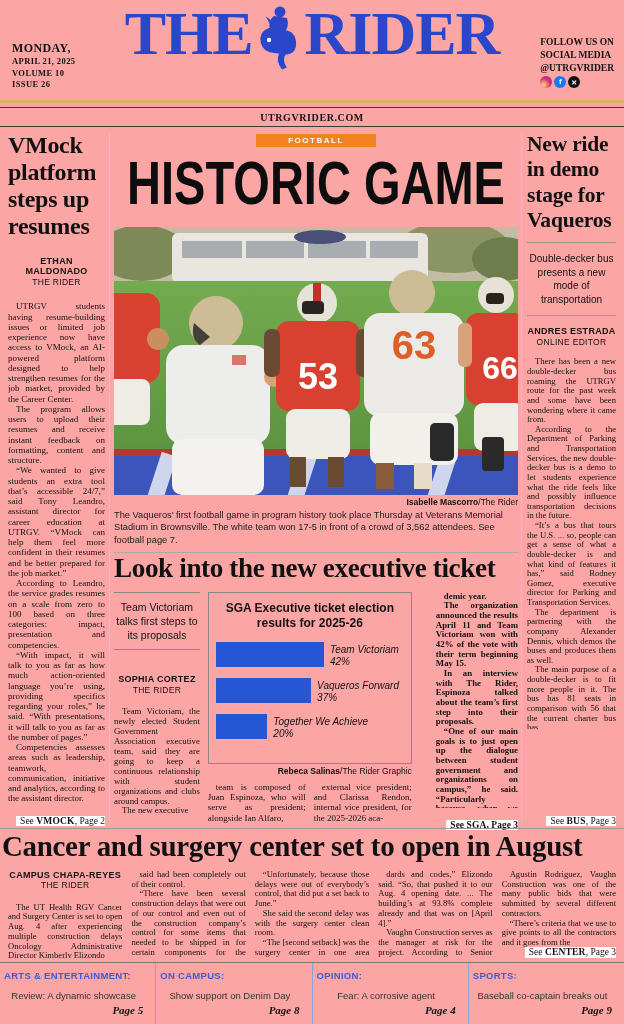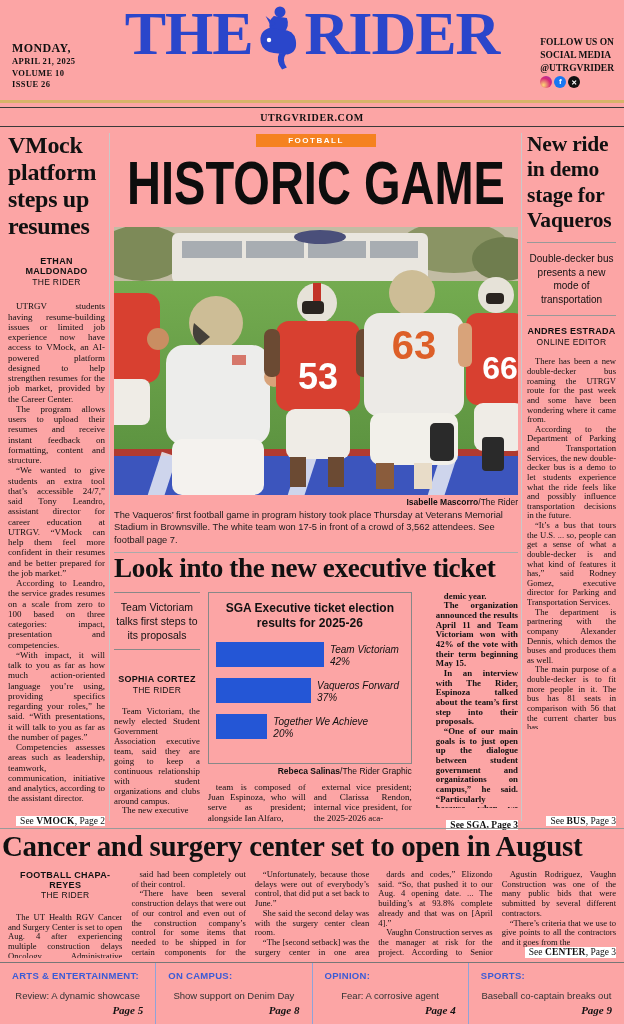--- a/index.html
+++ b/index.html
@@ -103,21 +103,21 @@
     transform:scaleX(.965); transform-origin:left; padding-left:2px;}
   .bcols{display:flex; gap:9px; padding:0 8px; margin-top:7px;}
   .bcol{flex:1; font-size:8.6px; line-height:1.13; text-align:justify; overflow:hidden;
     height:88px; position:relative;}
   .bcol .para{text-indent:8px;}
   .bcol .byline{margin-bottom:12px;}
 
   
   .footer{position:absolute; top:962px; left:0; width:624px; height:62px; border-top:1px solid #777;
     display:flex; font-family:"Liberation Sans",sans-serif;}
-  .fsec{flex:1; padding:7px 12px 0 12px; position:relative;}
+  .fsec{flex:1; padding:7px 12px 0 4px; position:relative;}
   .fsec + .fsec{border-left:1px solid #8fa3d8;}
   .flabel{color:var(--fblue); font-weight:bold; font-size:9.5px; letter-spacing:.3px;}
   .fteaser{margin-top:9px; font-size:9.5px; color:#333; text-align:center;}
   .fpage{margin-top:3px; text-align:right; font-family:"Liberation Serif",serif;
     font-style:italic; font-weight:bold; font-size:11px;}
 </style>
 </head>
 <body>
 
 <div class="page">
@@ -350,21 +350,21 @@
         </div>
       <div class="jump"><span>See </span><b>BUS</b><span>, Page 3</span></div>
     </div>
   </div>
 
   <div class="bottom">
     <h1>Cancer and surgery center set to open in August</h1>
     <div class="bcols">
       <div class="bcol">
         <div class="byline">
-          <div class="bn">FOOTBALL CHAPA-REYES</div>
+          <div class="bn">CAMPUS CHAPA-REYES</div>
           <div class="bo">THE RIDER</div>
         </div>
         <div>
             <p class="para">The UT Health RGV Cancer and Surgery Center is set to open Aug. 4 after experiencing multiple construction delays Oncology Administrative Director Kimberly Elizondo</p>
           </div>
       </div>
       <div class="bcol">
           <p class="para">said had been completely out of their control.</p>
           <p class="para">“There have been several construction delays that were out of our control and even out of the construction company’s control for some items that needed to be shipped in for certain components for the HVAC unit,” Elizondo said.</p>
         </div>

